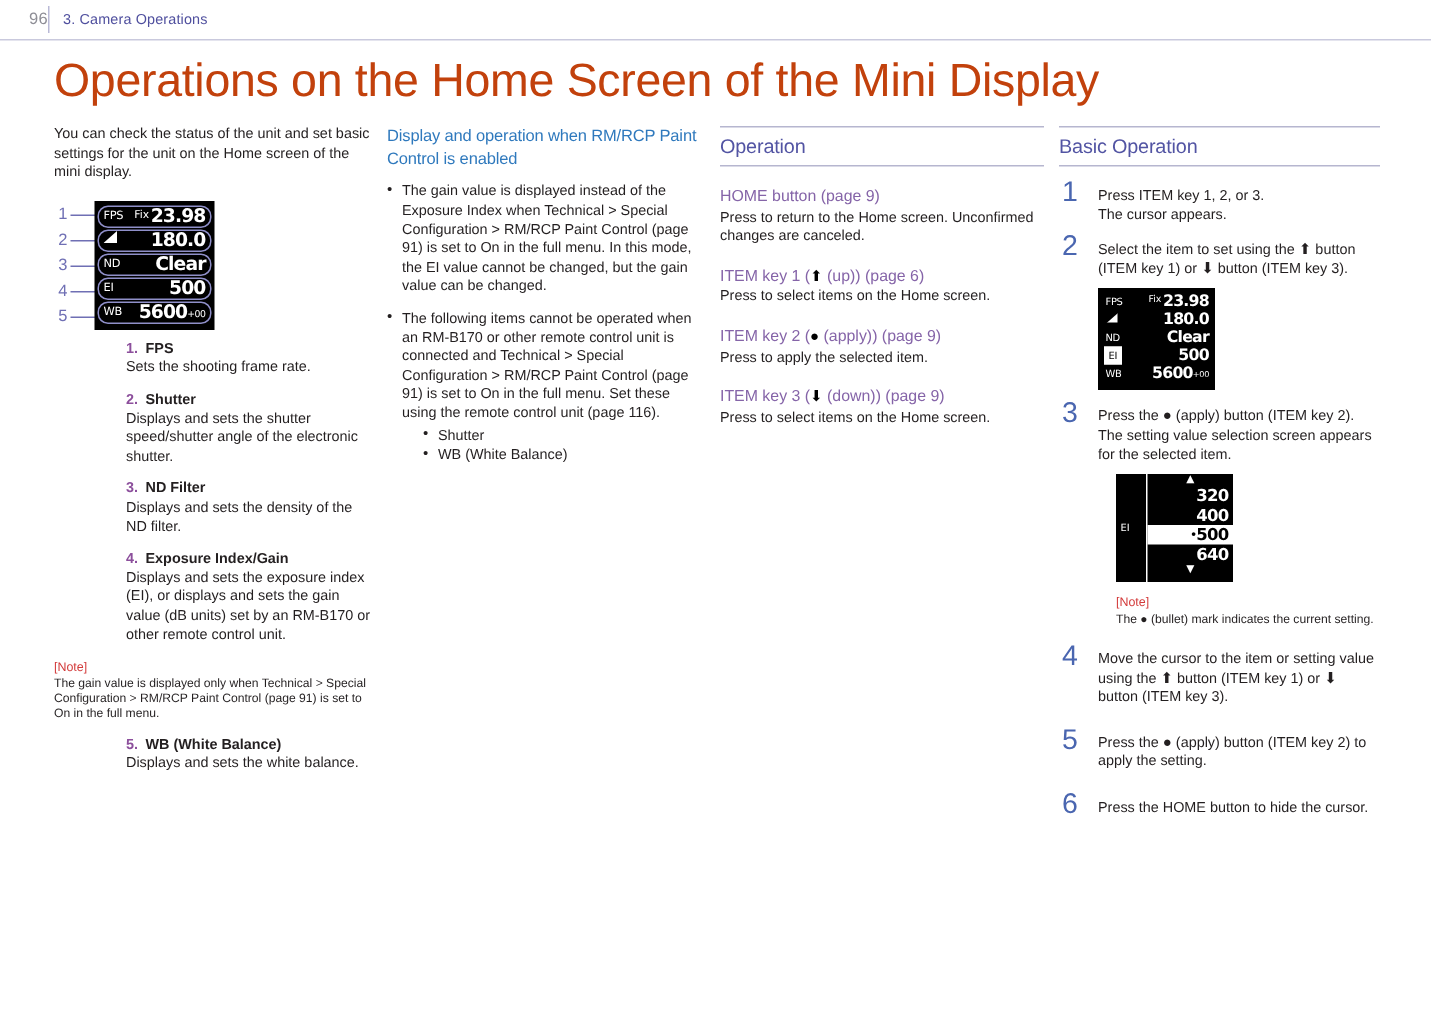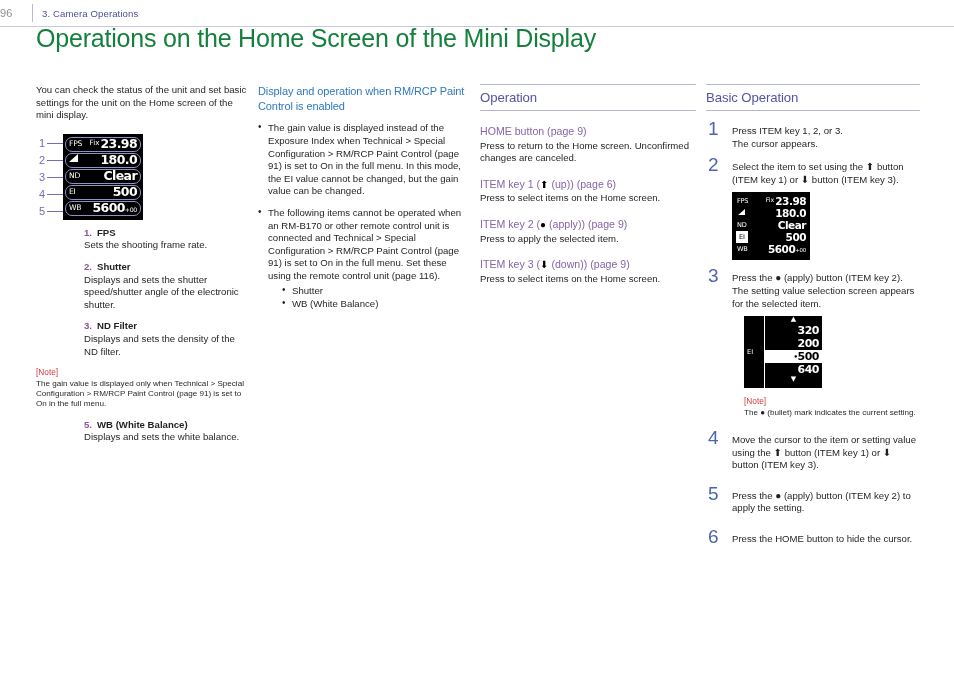--- a/index.html
+++ b/index.html
@@ -20,21 +20,21 @@
   .page-header {
     position: absolute;
     left: 0; top: 0;
     width: 954px;
     height: 26px;
     display: flex;
     align-items: center;
   }
   .page-header .folio {
     width: 32px;
-    text-align: left;
+    text-align: right;
     font-size: 11px;
     color: #8e8e96;
     letter-spacing: .2px;
   }
   .page-header .hdr-divider {
     width: 1px;
     height: 18px;
     background: #b9b9d6;
     margin-right: 9px;
   }
@@ -47,23 +47,23 @@
     position: absolute;
     left: 0; top: 26px;
     width: 954px; height: 1px;
     background: #c9c9dd;
   }
 
   
   .page-title {
     position: absolute;
     left: 36px;
-    top: 24px;
-    font-size: 25px;
-    color: #15803d;
+    top: 36px;
+    font-size: 31px;
+    color: #c2410c;
     letter-spacing: -0.2px;
     font-weight: 400;
     white-space: nowrap;
   }
 
   
   .col {
     position: absolute;
     top: 84px;
     font-size: 9.6px;
@@ -488,20 +488,26 @@
       <div class="def-title">
         <span class="def-num">2.</span><span>Shutter</span>
       </div>
       <div class="def-body">Displays and sets the shutter speed/shutter angle of the electronic shutter.</div>
     </div>
     <div class="def-item">
       <div class="def-title">
         <span class="def-num">3.</span><span>ND Filter</span>
       </div>
       <div class="def-body">Displays and sets the density of the ND filter.</div>
+    </div>
+    <div class="def-item">
+      <div class="def-title">
+        <span class="def-num">4.</span><span>Exposure Index/Gain</span>
+      </div>
+      <div class="def-body">Displays and sets the exposure index (EI), or displays and sets the gain value (dB units) set by an RM-B170 or other remote control unit.</div>
     </div>
 
     <div style="margin:9px 0 9px 0;">
       <div class="note-label">[Note]</div>
       <div class="note-body">The gain value is displayed only when Technical &gt; Special Configuration &gt; RM/RCP Paint Control (page 91) is set to On in the full menu.</div>
     </div>
 
     <div class="def-item">
       <div class="def-title">
         <span class="def-num">5.</span><span>WB (White Balance)</span>
@@ -612,21 +618,21 @@
       <span>Press the </span><span class="glyph">●</span><span> (apply) button (ITEM key 2). The setting value selection screen appears for the selected item.</span>
     </div>
 
     <div class="fig3" style="margin-left:12px;">
       <div class="side">
         <span class="slabel">EI</span>
       </div>
       <div class="list">
         <div class="arrow">▲</div>
         <div class="vrow">320</div>
-        <div class="vrow">200</div>
+        <div class="vrow">400</div>
         <div class="vrow cur"><span class="dot">•</span><span>500</span></div>
         <div class="vrow">640</div>
         <div class="arrow">▼</div>
       </div>
     </div>
 
     <div style="margin:8px 0 0 12px;">
       <div class="note-label">[Note]</div>
       <div class="note-body">
         <span>The </span><span class="glyph" style="font-size:8px;">●</span><span> (bullet) mark indicates the current setting.</span>

